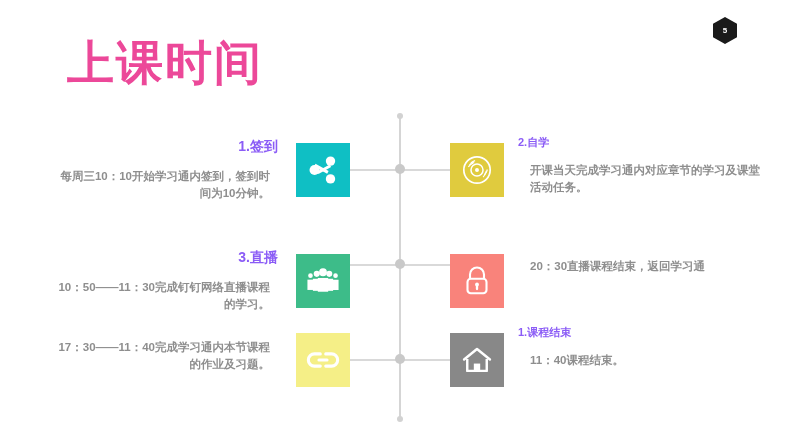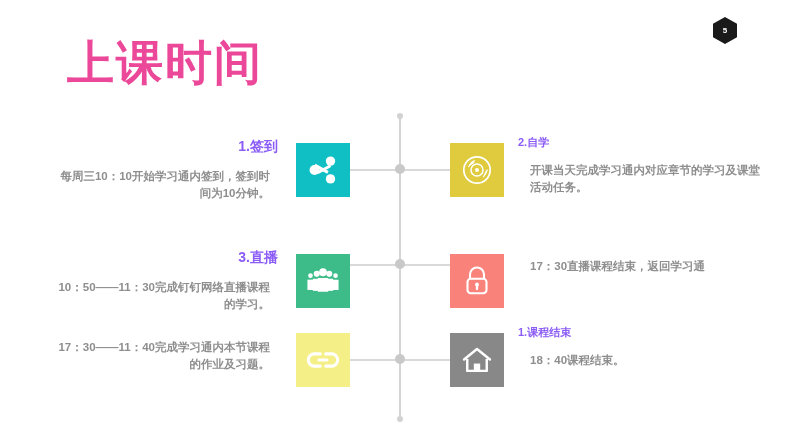--- a/index.html
+++ b/index.html
@@ -250,21 +250,21 @@
       <span>
         <svg width="28" height="32" viewBox="0 0 28 32" fill="none" stroke="#ffffff">
           <path d="M7 14V9.5a7 7 0 0 1 14 0V14" stroke-width="2.1"></path>
           <rect x="4.5" y="13.8" width="19" height="14.4" rx="3.2" stroke-width="2.1"></rect>
           <circle cx="14" cy="19.5" r="1.9" fill="#ffffff" stroke="none"></circle>
           <path d="M14 20.5v3.6" stroke-width="2.3" stroke-linecap="round"></path>
         </svg>
       </span>
     </div>
     <div class="right-text">
-      <div class="item-desc">17：30直播课程结束，返回学习通</div>
+      <div class="item-desc">20：30直播课程结束，返回学习通</div>
     </div>
   </div>
 
   <div class="row r3">
 
     <div class="left-text">
       <div class="item-desc">17：30——11：40完成学习通内本节课程的作业及习题。</div>
     </div>
     <div class="icon-box left-box" style="background:#F5EF87;">
       <span>
@@ -280,17 +280,17 @@
       <span>
         <svg width="32" height="30" viewBox="0 0 34 32" fill="none" stroke="#ffffff">
           <path d="M3.2 15.5L17 4.2l13.8 11.3" stroke-width="2.6" stroke-linecap="round" stroke-linejoin="round"></path>
           <path d="M6.6 15v12.6h20.8V15" stroke-width="2.6" stroke-linejoin="round"></path>
           <rect x="13.6" y="19.8" width="6.8" height="7.8" fill="#ffffff" stroke="none"></rect>
         </svg>
       </span>
     </div>
     <div class="right-text">
       <div class="item-title">1.课程结束</div>
-      <div class="item-desc">18：40课程结束。</div>
+      <div class="item-desc">11：40课程结束。</div>
     </div>
   </div>
 
 </div>
 
 </body></html>

